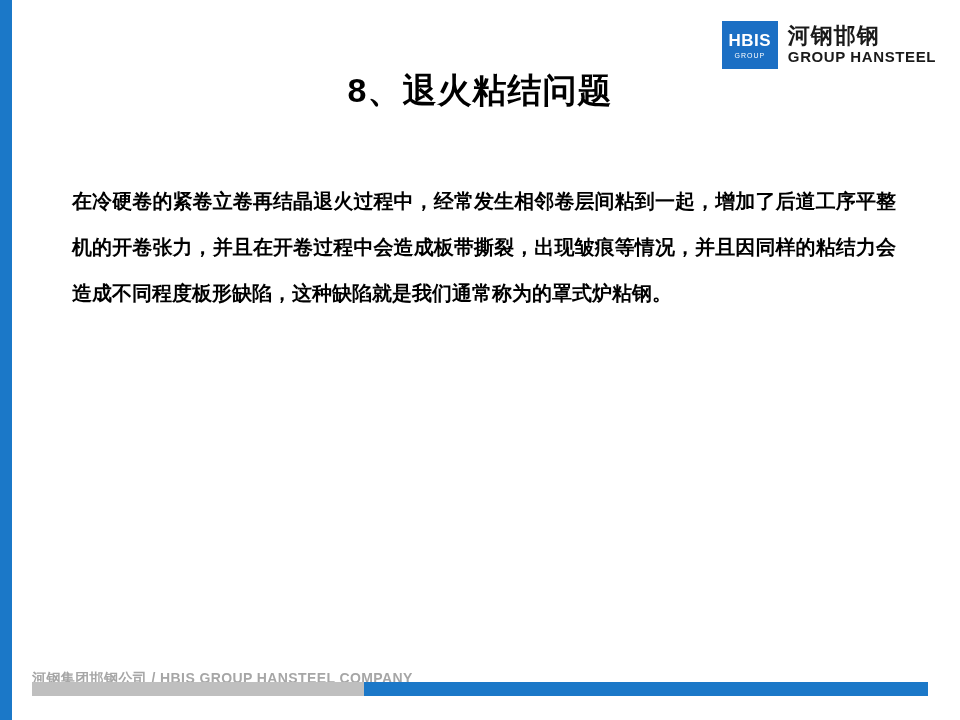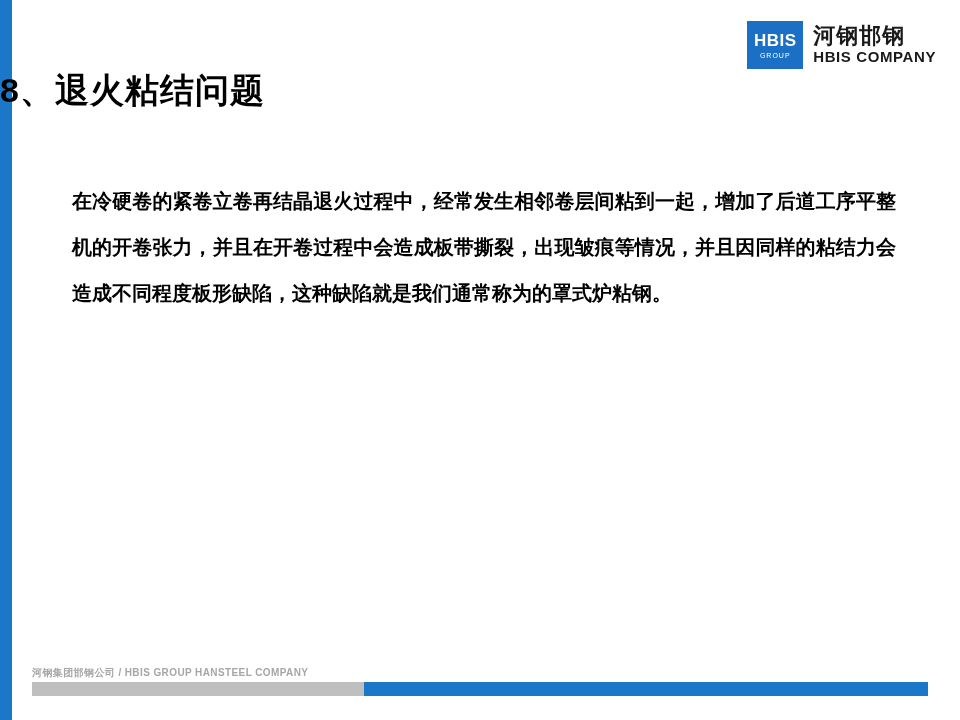--- a/index.html
+++ b/index.html
@@ -91,21 +91,21 @@
     letter-spacing: 0.6px;
     margin-top: 2px;
   }
 
   
   .title {
     position: absolute;
     left: 0;
     top: 68px;
     width: 960px;
-    text-align: left;
+    text-align: center;
     font-size: 34px;
     font-weight: bold;
     color: #000000;
     letter-spacing: 1px;
   }
 
   
   .body-text {
     position: absolute;
     left: 72px;
@@ -120,22 +120,22 @@
   }
   .body-text p {
     margin: 0;
     text-indent: 0;
   }
 
   
   .footer-text {
     position: absolute;
     left: 32px;
-    bottom: 40px;
-    font-size: 10px;
+    bottom: 32px;
+    font-size: 14px;
     font-weight: bold;
     color: #a6a6a6;
     letter-spacing: 0.4px;
   }
   .footer-bar {
     position: absolute;
     left: 32px;
     bottom: 24px;
     width: 896px;
     height: 14px;
@@ -161,21 +161,21 @@
     <div class="left-bar-inner"></div>
   </div>
 
   <div class="logo">
     <div class="logo-mark">
       <div class="hbis">HBIS</div>
       <div class="group">GROUP</div>
     </div>
     <div class="logo-text">
       <div class="logo-cn">河钢邯钢</div>
-      <div class="logo-en">HBIS COMPANY</div>
+      <div class="logo-en">GROUP HANSTEEL</div>
     </div>
   </div>
 
   <div class="title">8、退火粘结问题</div>
 
   <div class="body-text">
     <p>在冷硬卷的紧卷立卷再结晶退火过程中，经常发生相邻卷层间粘到一起，增加了后道工序平整机的开卷张力，并且在开卷过程中会造成板带撕裂，出现皱痕等情况，并且因同样的粘结力会造成不同程度板形缺陷，这种缺陷就是我们通常称为的罩式炉粘钢。</p>
   </div>
 
   <div class="footer-text">河钢集团邯钢公司 / HBIS GROUP HANSTEEL COMPANY</div>

